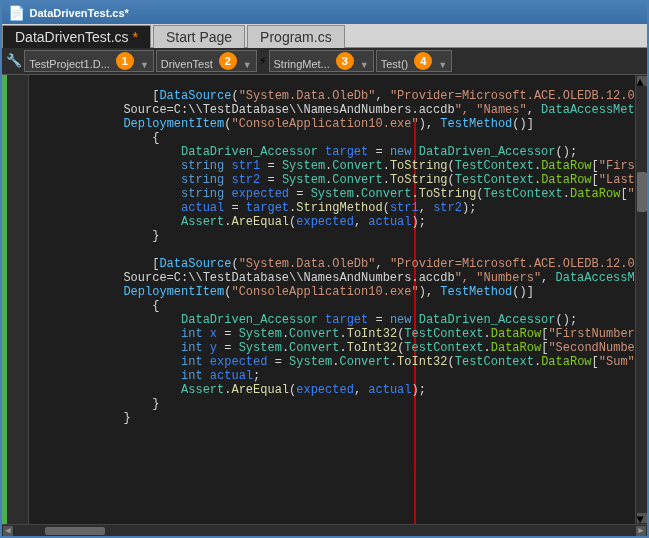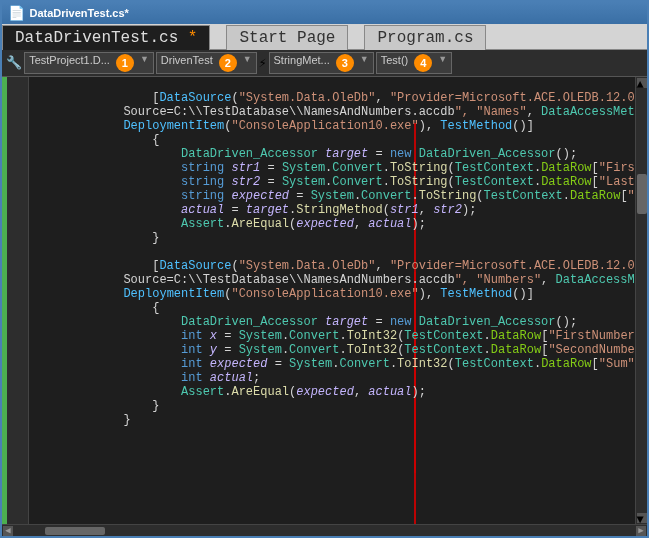--- a/index.html
+++ b/index.html
@@ -43,28 +43,28 @@
     
     .tab-bar {
       display: flex;
       background: #d4d4d4;
       border-bottom: 1px solid #888;
       min-height: 22px;
       align-items: flex-end;
     }
     .tab {
       padding: 3px 12px;
-      font-family: Liberation Mono, monospace;
-      font-size: 16px;
+      font-family: Liberation Sans, sans-serif;
+      font-size: 14px;
       background: #c8c8c8;
       border: 1px solid #888;
       border-bottom: none;
       cursor: pointer;
       color: #333;
-      margin-right: 16px;
+      margin-right: 2px;
       position: relative;
       top: 1px;
     }
     .tab.active {
       background: #1e1e1e;
       color: #ddd;
       border-color: #888;
       border-bottom-color: #1e1e1e;
       z-index: 1;
     }
@@ -85,21 +85,21 @@
     }
     .breadcrumb-select {
       background: #3c3c3c;
       border: 1px solid #666;
       color: #ccc;
       font-family: Arial, sans-serif;
       font-size: 11px;
       padding: 1px 4px;
       cursor: pointer;
       display: flex;
-      align-items: flex-start;
+      align-items: flex-end;
       gap: 4px;
     }
     .breadcrumb-select .arrow {
       color: #999;
       font-size: 9px;
     }
     .breadcrumb-icon {
       font-size: 13px;
     }
     .marker-circle {
@@ -153,21 +153,21 @@
     }
 
     
     .kw { color: #569cd6; }      
     .type { color: #4ec9b0; }     
     .attr { color: #84cc16; }     
     .str { color: #ce9178; }  
     .punct { color: #d4d4d4; }    
     .method { color: #dcdcaa; }   
     .attr-name { color: #4fc1ff; } 
-    .param { color: #c4b5fd; font-style: italic; }
+    .param { color: #3b82f6; }
 
     
     .code-content::-webkit-scrollbar { width: 12px; }
     .code-content::-webkit-scrollbar-track { background: #2d2d2d; }
     .code-content::-webkit-scrollbar-thumb { background: #555; }
 
     
     .indicator-strip {
       width: 5px;
       background: #2d2d2d;

